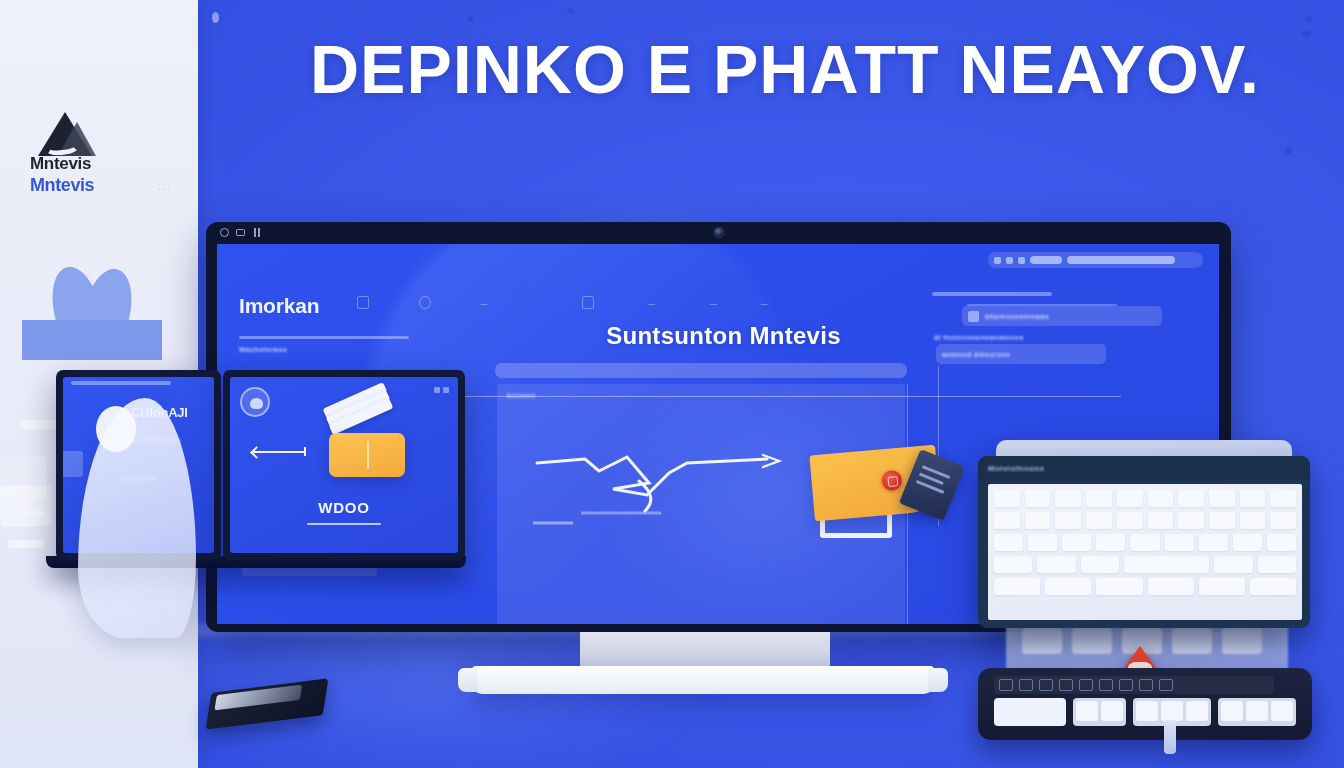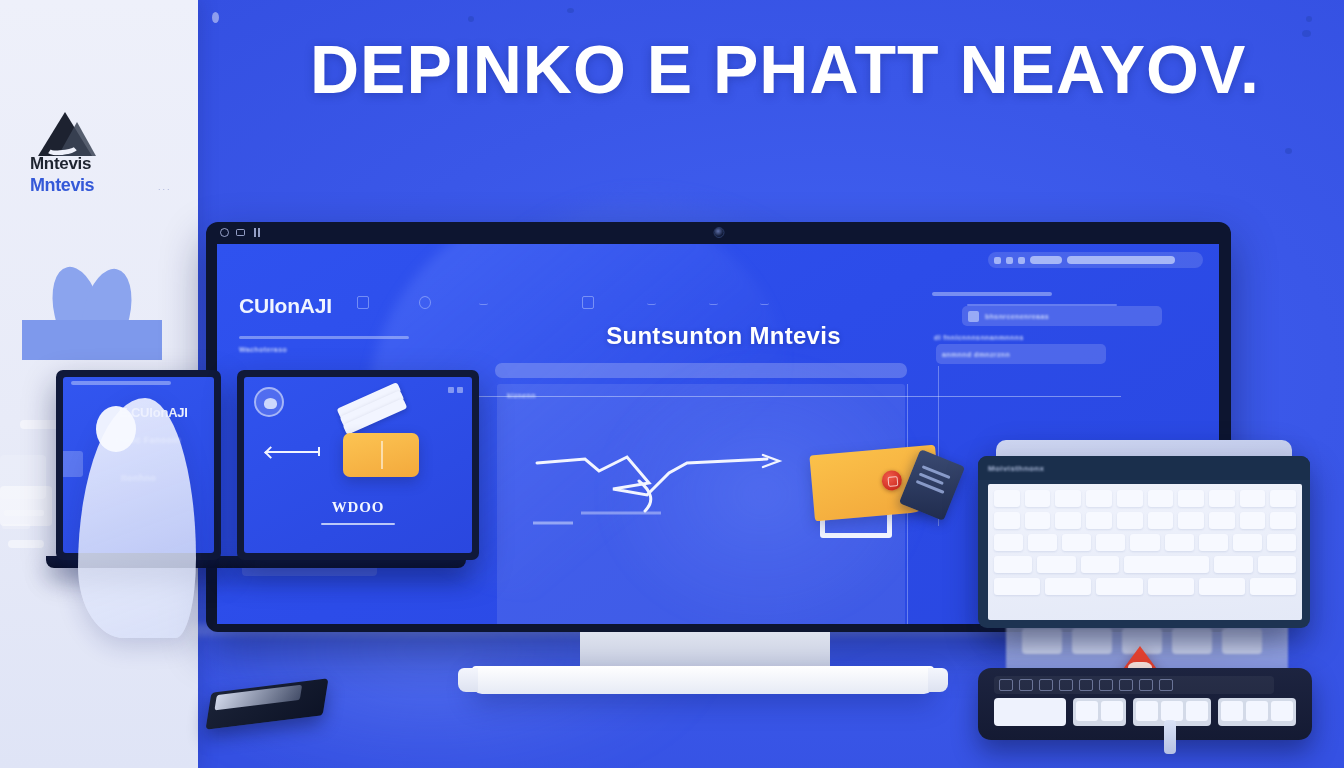--- a/index.html
+++ b/index.html
@@ -274,21 +274,21 @@
   #laptops { position:absolute; left:56px; top:370px; width:405px; height:190px; }
   .lap {
     position:absolute; background:#10193a; border-radius:7px;
     box-shadow:0 14px 32px rgba(10,20,70,.42);
   }
   .lap .inner { position:absolute; inset:7px; overflow:hidden; border-radius:3px; }
   #lap-left { left:0; top:0; width:165px; height:190px; }
   #lap-left .inner {
     background:linear-gradient(155deg,#3256f0,#2a49e0);
   }
-  #lap-right { left:181px; top:0; width:242px; height:190px;font-family:Liberation Serif, serif; }
+  #lap-right { left:167px; top:0; width:242px; height:190px; }
   #lap-right .inner { background:linear-gradient(150deg,#3053ee,#2a47df); }
   .lap-title {
     position:absolute; font-size:13px; font-weight:bold; color:#eef2ff;
     filter:blur(.35px); letter-spacing:-.2px; white-space:nowrap;
   }
   .lap-sub {
     position:absolute; font-size:9px; font-weight:bold; color:rgba(222,231,255,.7);
     filter:blur(1px); letter-spacing:.3px; white-space:nowrap;
   }
   .lap-chip-round {
@@ -512,21 +512,21 @@
       <div class="scr-blob2"></div>
 
       <div class="url-bar">
         <div class="url-dot"></div>
         <div class="url-dot"></div>
         <div class="url-dot"></div>
         <div class="url-pill" style="width:32px;"></div>
         <div class="url-pill" style="width:108px;"></div>
       </div>
 
-      <div class="app-brand">CUIonAJI</div>
+      <div class="app-brand">Imorkan</div>
 
       <div class="nav-icons">
         <div class="nav-ic" style="left:0px;"></div>
         <div class="nav-ic round" style="left:62px;"></div>
         <div class="nav-ic plain" style="left:122px;"></div>
         <div class="nav-ic" style="left:225px;"></div>
         <div class="nav-ic plain" style="left:290px;"></div>
         <div class="nav-ic plain" style="left:352px;"></div>
         <div class="nav-ic plain" style="left:403px;"></div>
         <div class="nav-long"></div>

